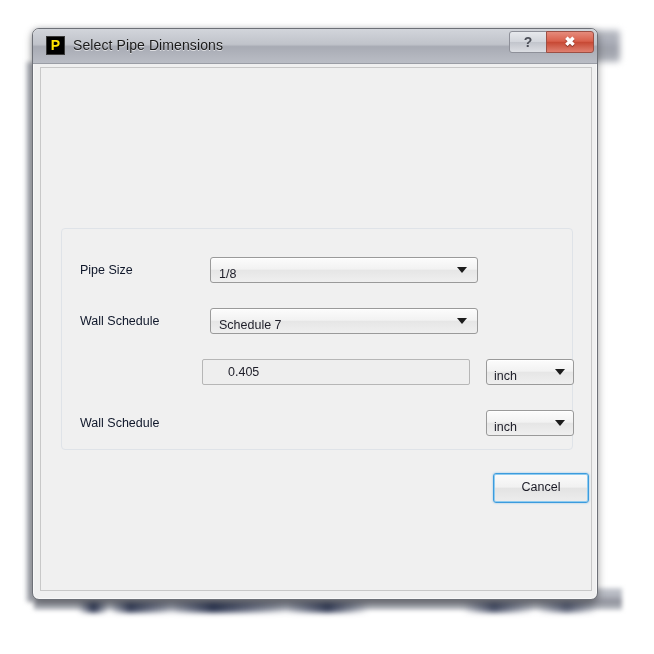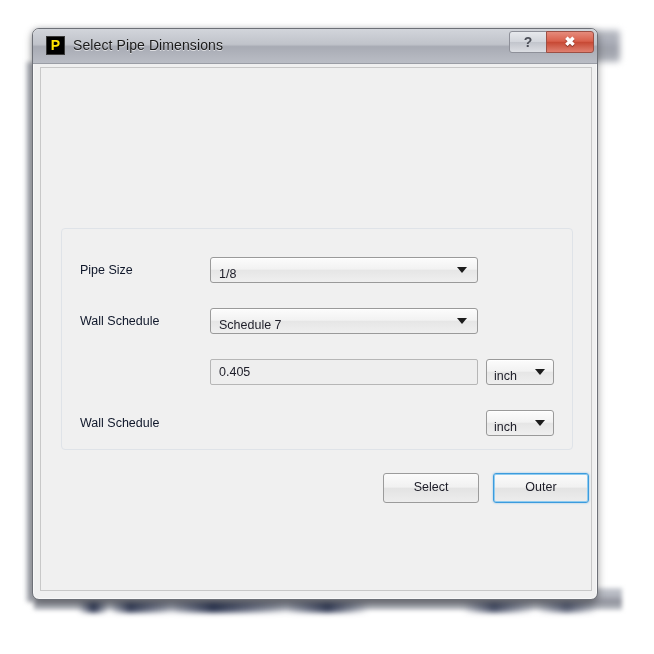--- a/index.html
+++ b/index.html
@@ -258,40 +258,40 @@
     width: 0;
     height: 0;
     border-left: 5.5px solid transparent;
     border-right: 5.5px solid transparent;
     border-top: 6px solid #1c1c1c;
   }
 
   
   .textbox {
     position: absolute;
-    left: 148px;
+    left: 140px;
     width: 268px;
     height: 26px;
     box-sizing: border-box;
     border: 1px solid #b6b6b6;
     border-radius: 2px;
     background: #eeeeee;
     font-size: 12.5px;
     color: #1d1d28;
-    padding: 0 0 0 8px;
+    padding: 0 0 0 25px;
     line-height: 24px;
     font-family: "Liberation Sans", sans-serif;
     outline: none;
   }
 
   
   .unit-combo {
     position: absolute;
     left: 424px;
-    width: 68px;
+    width: 88px;
     height: 26px;
     box-sizing: border-box;
     border: 1px solid #9a9a9a;
     border-radius: 3px;
     background: linear-gradient(to bottom, #fcfcfc 0%, #f2f2f2 46%, #e6e6e6 52%, #efefef 100%);
     box-shadow: 0 1px 0 rgba(255,255,255,0.8) inset;
     cursor: pointer;
   }
   .unit-combo .combo-text { left: 7px; }
   .unit-combo .combo-arrow { right: 8px; }
@@ -383,19 +383,18 @@
           <div class="field-label">Wall Schedule</div>
           <div class="unit-combo">
             <span class="combo-text">inch</span>
             <span class="combo-arrow"></span>
           </div>
         </div>
 
       </div>
 
       <div class="actions">
-        <div class="btn btn-select">Select</div>
-        <div class="btn btn-cancel">Outer</div>
+        <div class="btn btn-cancel">Cancel</div>
       </div>
 
     </div>
   </div>
 </div>
 
 </body></html>

